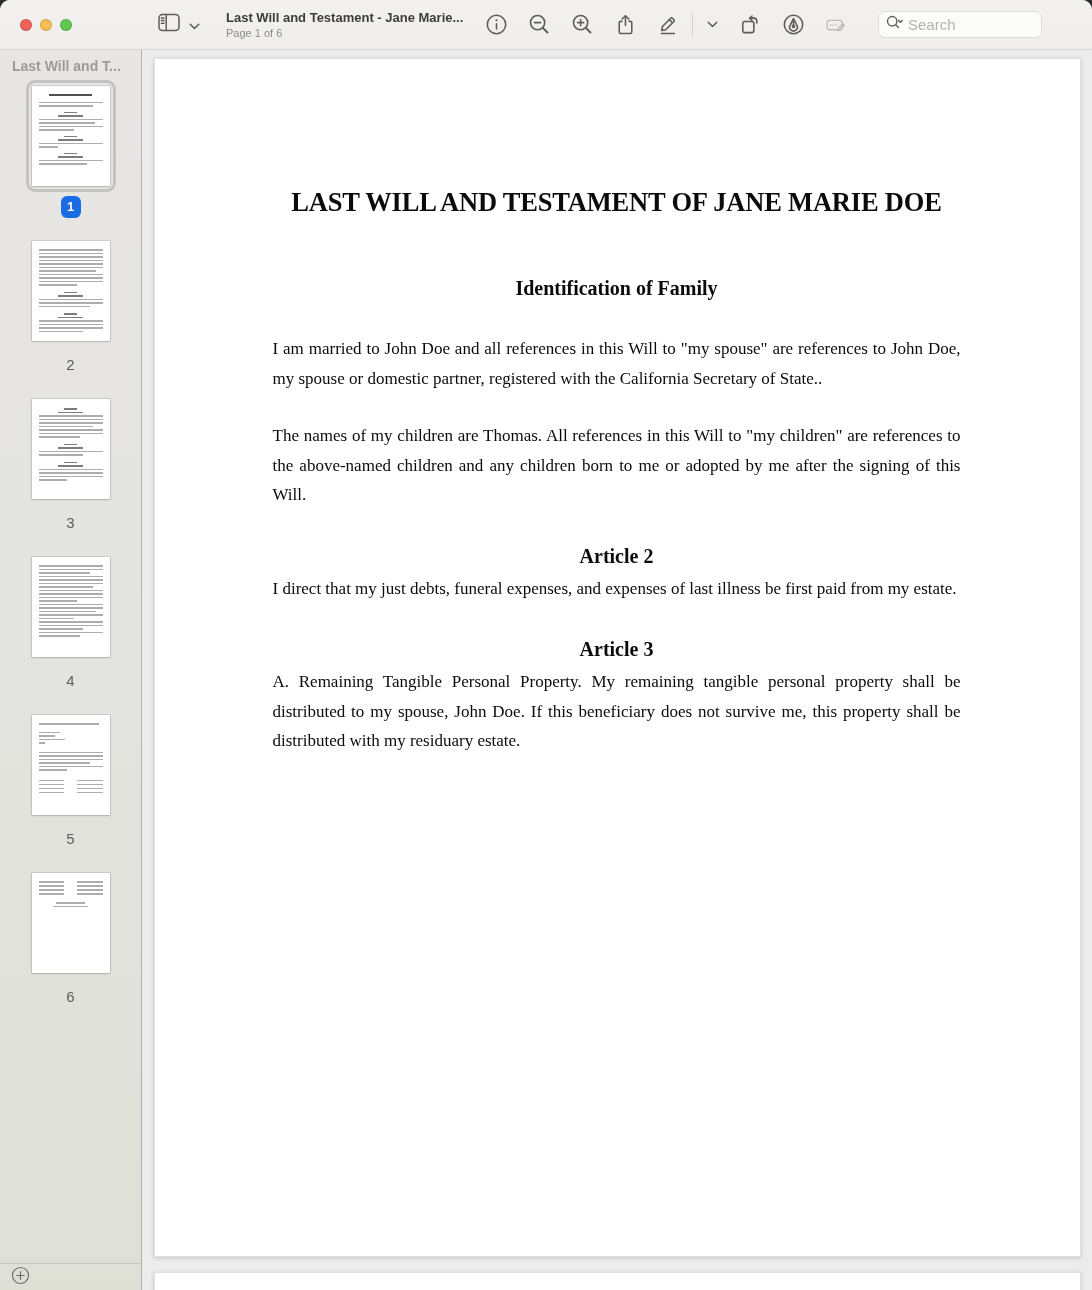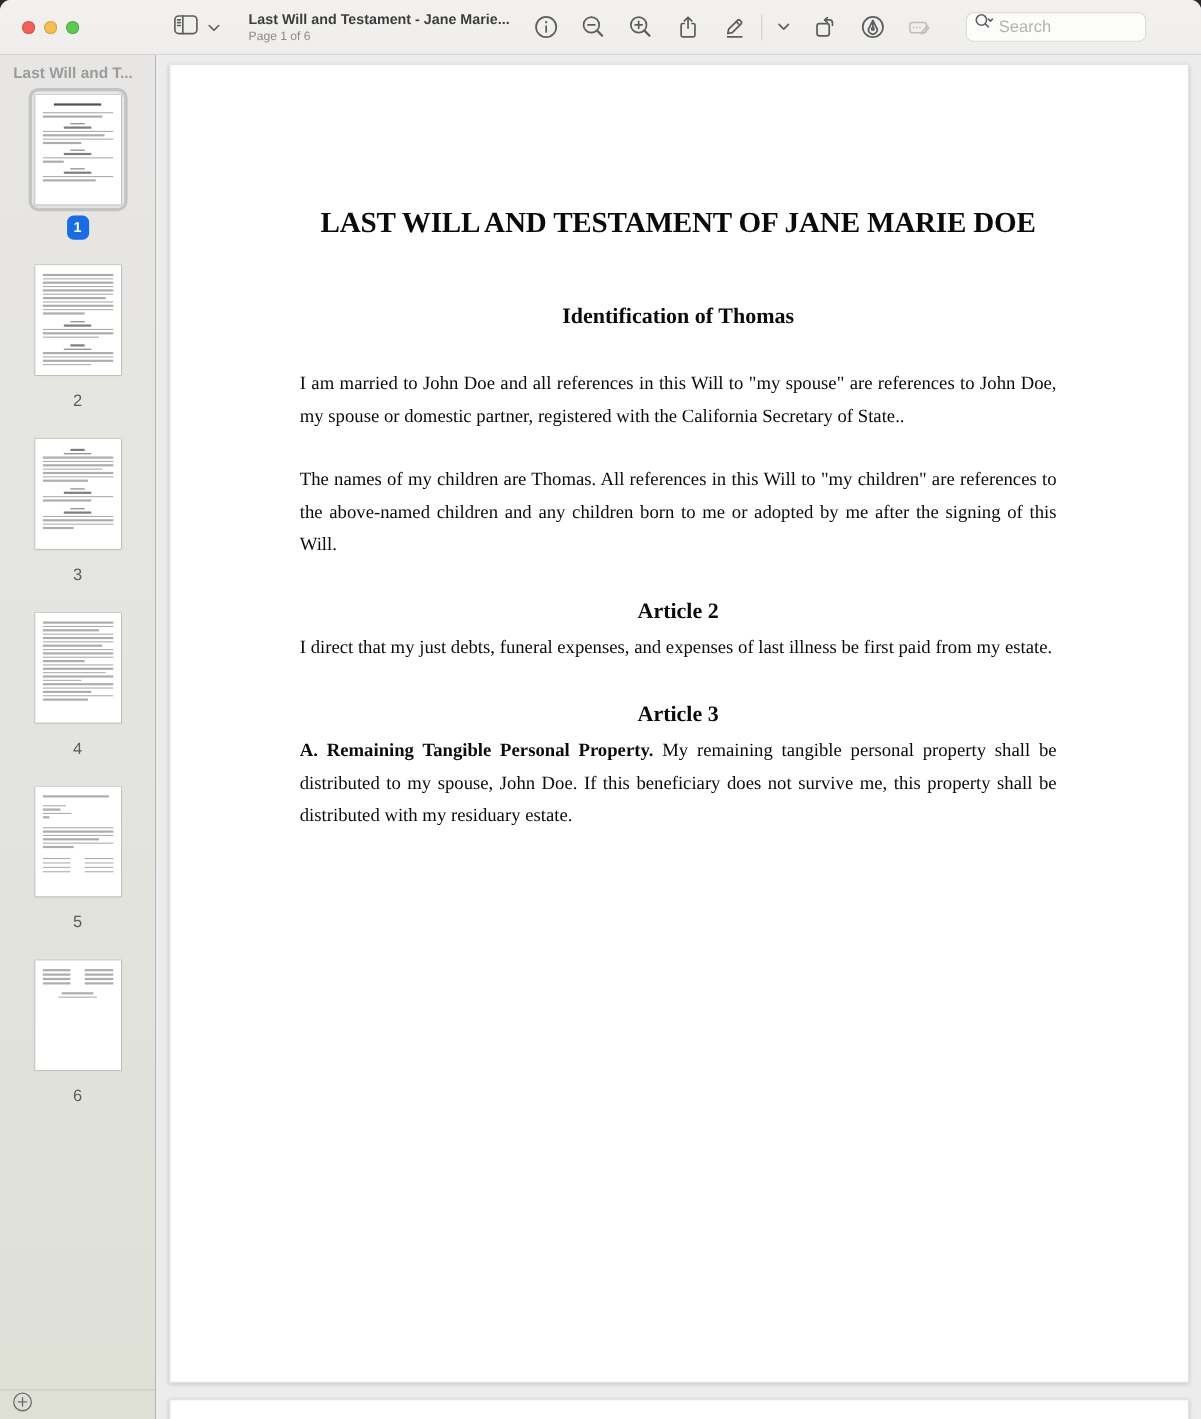--- a/index.html
+++ b/index.html
@@ -20,21 +20,21 @@
   .light{width:12px;height:12px;border-radius:50%;border:0.5px solid rgba(0,0,0,.15);}
   .sidebar-toggle{margin-left:86px;display:flex;align-items:center;gap:9px;cursor:default;}
   .tb-title-block{margin-left:26px;min-width:0;}
   .tb-title{font-size:13px;font-weight:700;color:#3c3c3c;white-space:nowrap;}
   .tb-sub{font-size:11px;color:#8b8b8b;margin-top:2px;}
   .tb-icons{display:flex;align-items:center;margin-left:auto;gap:17px;}
   .tb-btn{display:flex;align-items:center;justify-content:center;width:26px;height:26px;}
   .tb-divider{width:1px;height:24px;background:#d2d1cf;margin:0 -6px;}
   .search-field{
     width:164px;height:27px;margin-left:12px;margin-right:50px;
-    display:flex;gap:4px;
+    display:flex;align-items:center;gap:4px;
     background:#fcfcfb;border:1px solid #dcdbd9;border-radius:7px;padding:0 7px;
   }
   .search-field input{
     border:none;outline:none;background:transparent;width:100%;
     font-size:15px;color:#333;font-family:"Liberation Sans",sans-serif;
   }
   .search-field input::placeholder{color:#b3b2b0;}
   svg.icn{stroke:#5d5d5d;fill:none;stroke-width:1.5;stroke-linecap:round;stroke-linejoin:round;}
   svg.icn .fill{fill:#5d5d5d;stroke:none;}
   svg.icn-dis{stroke:#bfbebc;fill:none;stroke-width:1.4;stroke-linecap:round;stroke-linejoin:round;}
@@ -71,21 +71,21 @@
   .main{grid-row:2;grid-column:2;background:#ececec;overflow:hidden;}
   .page{
     width:927px;margin:8px auto 0;background:#fff;
     border:1px solid #e0e0e0;box-shadow:0 1px 4px rgba(0,0,0,.18);
   }
   .page-1{height:1199px;padding:128px 119px 0 118px;}
   .page-2{height:60px;margin-top:15px;}
   .doc{font-family:"Liberation Serif", serif;color:#0b0b0b;}
   .doc-title{font-size:26.5px;font-weight:700;text-align:center;letter-spacing:-0.2px;white-space:nowrap;margin-bottom:52px;}
   .doc-para{font-size:17px;line-height:29.5px;text-align:justify;margin-bottom:28px;}
-  .doc-para .lead{font-weight:700;}
+  .doc-para .lead{font-weight:400;}
   .article{margin-top:26px;}
   .art-head{font-size:20px;font-weight:700;text-align:center;line-height:36px;}
   .art-title{margin-bottom:28px;}
 </style>
 </head>
 <body>
 
 <div class="window">
 
   <div class="toolbar">
@@ -451,21 +451,21 @@
         </svg>
       </span>
     </div>
   </div>
 
   <div class="main">
     <div class="page page-1 doc">
       <div class="doc-title">LAST WILL AND TESTAMENT OF JANE MARIE DOE</div>
       <div id="articles">
           <section class="article">
-            <div class="art-head art-title">Identification of Thomas</div>
+            <div class="art-head art-title">Identification of Family</div>
             <p class="doc-para">I am married to John Doe and all references in this Will to "my spouse" are references to John Doe, my spouse or domestic partner, registered with the California Secretary of State..</p>
             <p class="doc-para">The names of my children are Thomas. All references in this Will to "my children" are references to the above-named children and any children born to me or adopted by me after the signing of this Will.</p>
           </section>
           <section class="article">
             <div class="art-head">Article 2</div>
             <p class="doc-para">I direct that my just debts, funeral expenses, and expenses of last illness be first paid from my estate.</p>
           </section>
           <section class="article">
             <div class="art-head">Article 3</div>
             <p class="doc-para"><span class="lead">A. Remaining Tangible Personal Property.</span> My remaining tangible personal property shall be distributed to my spouse, John Doe. If this beneficiary does not survive me, this property shall be distributed with my residuary estate.</p>

